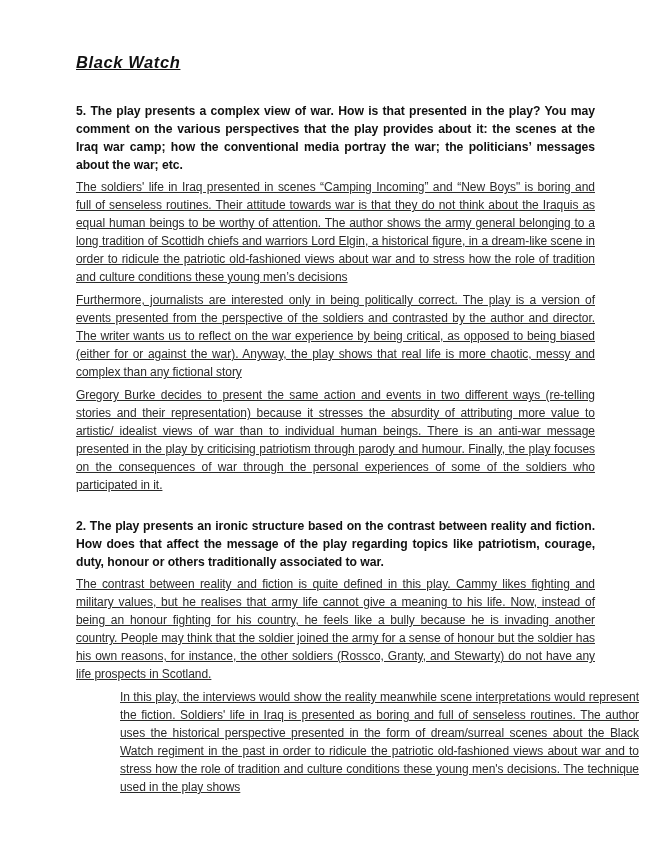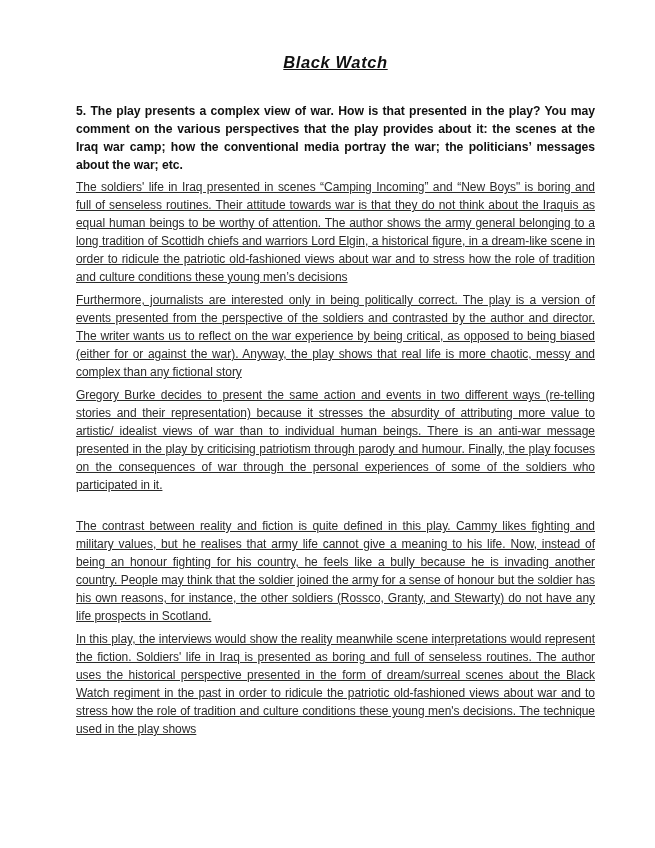--- a/index.html
+++ b/index.html
@@ -24,21 +24,20 @@
   }
   .doc-title {
     font-size: 16.5px;
     font-weight: bold;
     font-style: italic;
     text-decoration: underline;
     letter-spacing: 0.6px;
     margin: 0 0 30px 0;
     line-height: 20px;
     color: #111111;
-    text-align: center;
   }
   .question {
     font-size: 12.2px;
     font-weight: bold;
     line-height: 18px;
     text-align: justify;
     margin: 0 0 4px 0;
     letter-spacing: -0.05px;
     color: #111111;
     width: 519px;
@@ -48,20 +47,21 @@
     line-height: 18px;
     text-align: justify;
     margin: 0 0 5px 0;
     letter-spacing: -0.05px;
     color: #2a2a2a;
     width: 519px;
     text-decoration: underline;
   }
   .para:last-child {
     margin-bottom: 0;
+    margin-left: 44px;
   }
   .q2-gap {
     height: 18px;
   }
 </style>
 </head>
 <body>
 
 <div class="page">
 
@@ -70,18 +70,19 @@
   <p class="question">5. The play presents a complex view of war. How is that presented in the play? You may comment on the various perspectives that the play provides about it: the scenes at the Iraq war camp; how the conventional media portray the war; the politicians’ messages about the war; etc.</p>
 
   <p class="para">The soldiers' life in Iraq presented in scenes “Camping Incoming” and “New Boys" is boring and full of senseless routines. Their attitude towards war is that they do not think about the Iraquis as equal human beings to be worthy of attention. The author shows the army general belonging to a long tradition of Scottidh chiefs and warriors Lord Elgin, a historical figure, in a dream-like scene in order to ridicule the patriotic old-fashioned views about war and to stress how the role of tradition and culture conditions these young men’s decisions</p>
 
   <p class="para">Furthermore, journalists are interested only in being politically correct. The play is a version of events presented from the perspective of the soldiers and contrasted by the author and director. The writer wants us to reflect on the war experience by being critical, as opposed to being biased (either for or against the war). Anyway, the play shows that real life is more chaotic, messy and complex than any fictional story</p>
 
   <p class="para">Gregory Burke decides to present the same action and events in two different ways (re-telling stories and their representation) because it stresses the absurdity of attributing more value to artistic/ idealist views of war than to individual human beings. There is an anti-war message presented in the play by criticising patriotism through parody and humour. Finally, the play focuses on the consequences of war through the personal experiences of some of the soldiers who participated in it.</p>
 
   <div class="q2-gap"></div>
 
+  <p class="question">2. The play presents an ironic structure based on the contrast between reality and fiction. How does that affect the message of the play regarding topics like patriotism, courage, duty, honour or others traditionally associated to war.</p>
 
   <p class="para">The contrast between reality and fiction is quite defined in this play. Cammy likes fighting and military values, but he realises that army life cannot give a meaning to his life. Now, instead of being an honour fighting for his country, he feels like a bully because he is invading another country. People may think that the soldier joined the army for a sense of honour but the soldier has his own reasons, for instance, the other soldiers (Rossco, Granty, and Stewarty) do not have any life prospects in Scotland.</p>
 
   <p class="para">In this play, the interviews would show the reality meanwhile scene interpretations would represent the fiction. Soldiers' life in Iraq is presented as boring and full of senseless routines. The author uses the historical perspective presented in the form of dream/surreal scenes about the Black Watch regiment in the past in order to ridicule the patriotic old-fashioned views about war and to stress how the role of tradition and culture conditions these young men's decisions. The technique used in the play shows</p>
 
 </div>
 
 </body></html>

